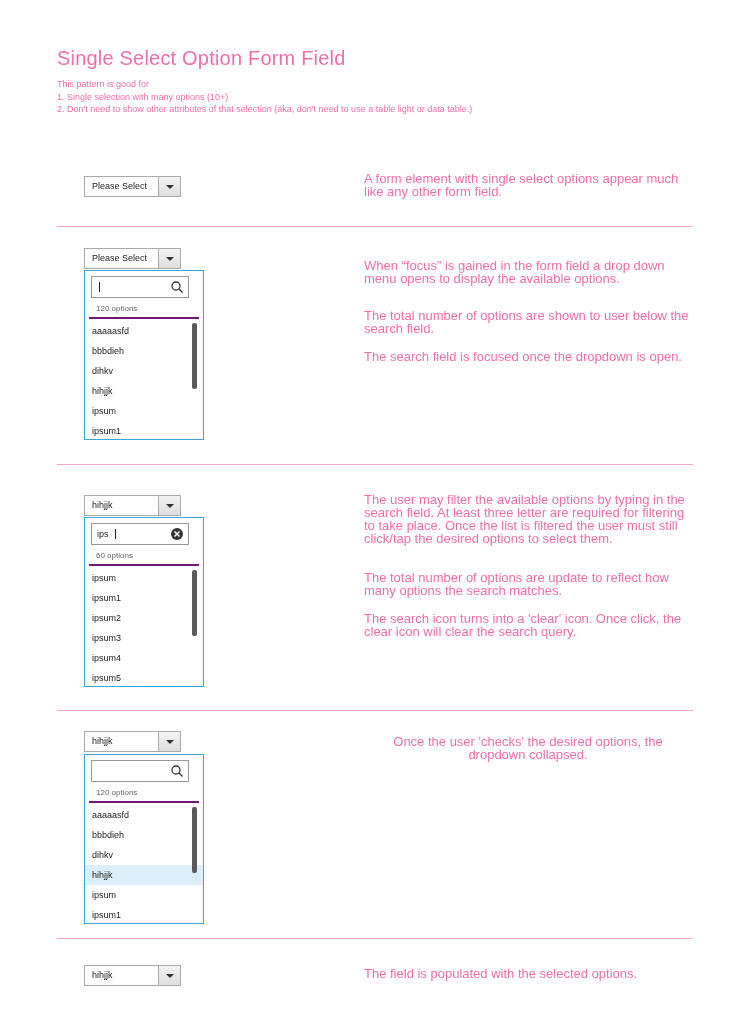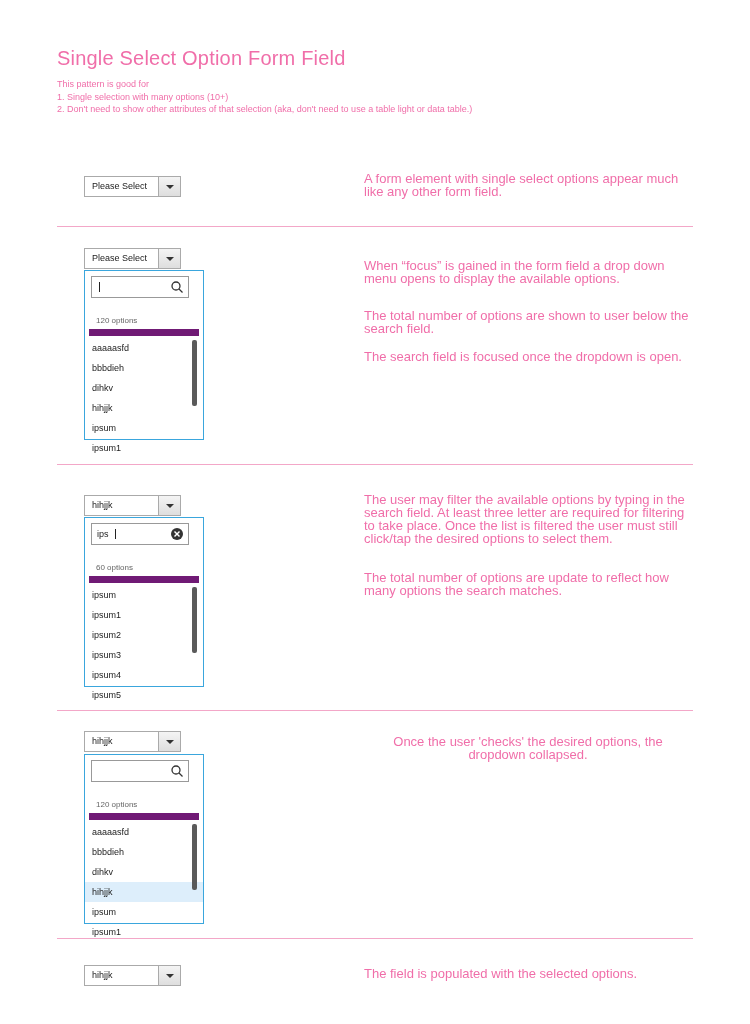--- a/index.html
+++ b/index.html
@@ -122,22 +122,22 @@
     position: absolute;
     right: 4px;
     top: 3px;
     width: 14px;
     height: 14px;
   }
   .count {
     font-size: 8px;
     color: #666;
     padding: 4px 0 4px 7px;
-    border-bottom: 7px solid #701a75;
-    margin: 14px 4px 0 4px;
+    border-bottom: 2px solid #701a75;
+    margin: 2px 4px 0 4px;
   }
   .options {
     position: relative;
     padding: 2px 0 4px 0;
   }
   .option {
     font-size: 9px;
     color: #222;
     padding: 5px 0 5px 7px;
     box-sizing: border-box;
@@ -247,20 +247,21 @@
       <div class="option">ipsum3</div>
       <div class="option">ipsum4</div>
       <div class="option">ipsum5</div>
       <div class="scrollbar" style="top:4px; height:66px;"></div>
     </div>
   </div>
 
   <div class="note" style="top:493px;">
     <p>The user may filter the available options by typing in the search field.  At least three letter are required for filtering to take place.  Once the list is filtered the user must still click/tap the desired options to select them.</p>
     <p style="margin-top:26px;">The total number of options are update to reflect how many options the search matches.</p>
+    <p style="margin-top:15px;">The search icon turns into a 'clear' icon. Once click, the clear icon will clear the search query.</p>
   </div>
 
   <div class="divider" style="top:710px;"></div>
 
   <div class="select" style="left:84px; top:731px;">
     <span class="label">hihjjk</span>
     <span class="arrow-box"></span>
   </div>
 
   <div class="dropdown" style="left:84px; top:754px; height:170px;">

